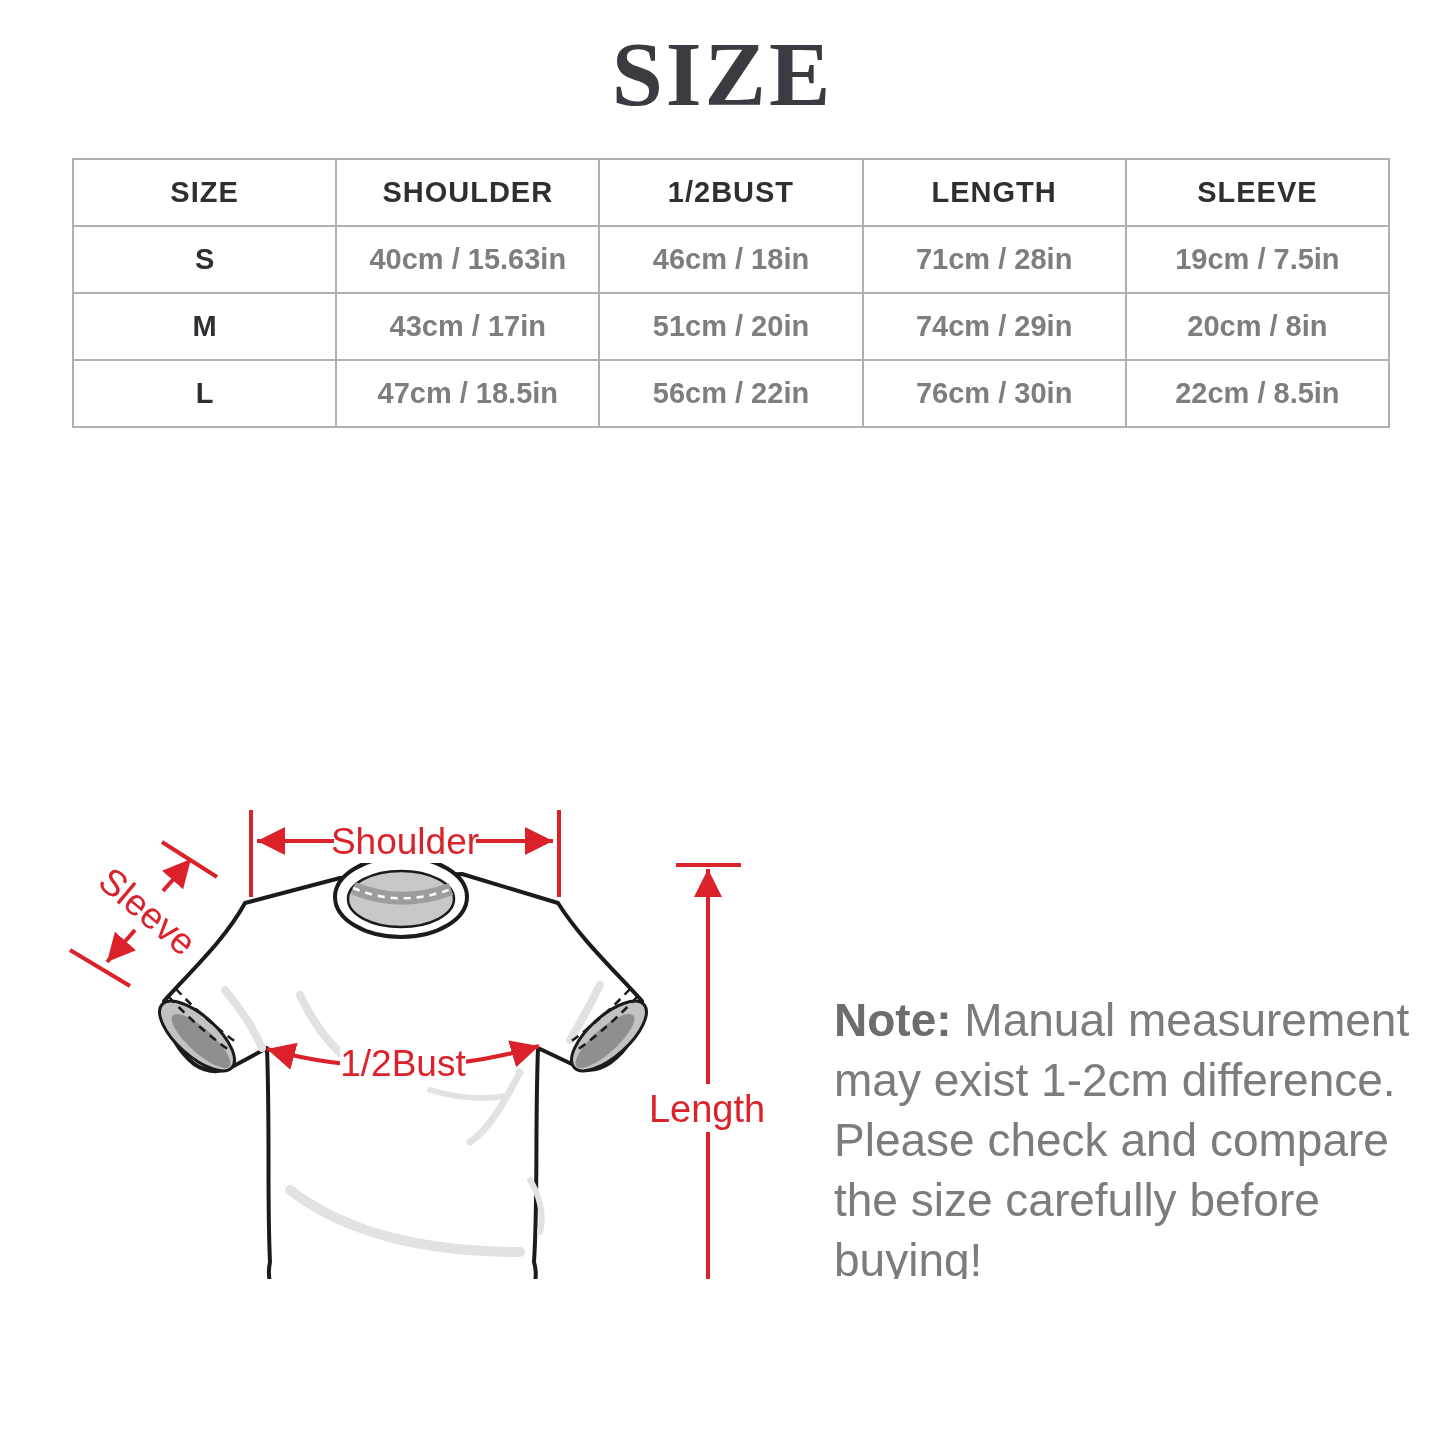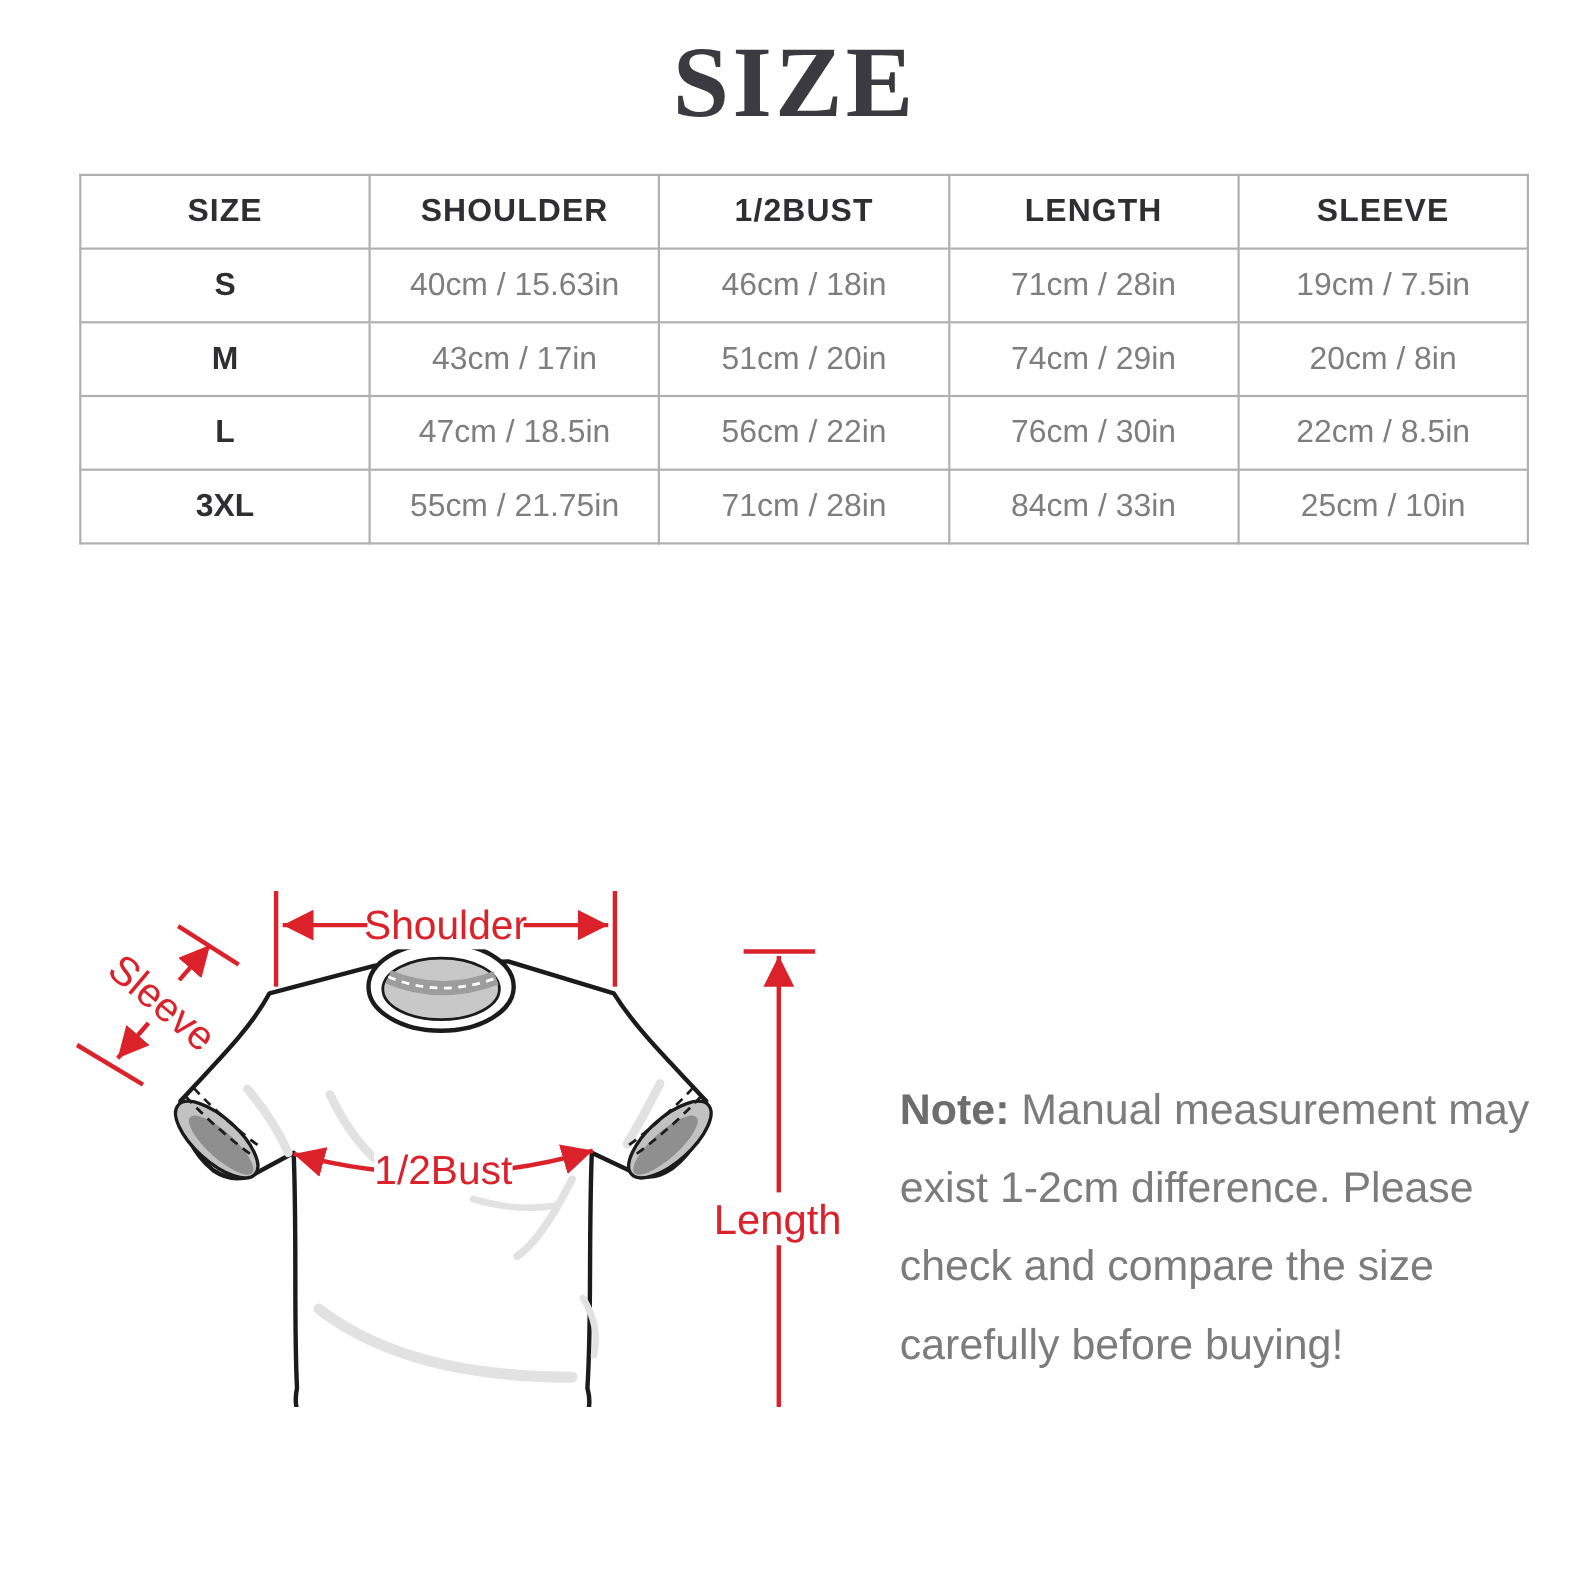--- a/index.html
+++ b/index.html
@@ -37,31 +37,31 @@
     vertical-align:middle;
     font-size:29px;
     overflow:hidden;
     white-space:nowrap;
   }
   .size-table th{
     font-weight:700;
     color:#2f2f33;
     letter-spacing:1px;
   }
-  .size-table td{color:#7e7e7e;font-weight:400;}
+  .size-table td{color:#7e7e7e;font-weight:700;}
   .size-table td.size-col{font-weight:700;color:#2f2f33;}
   .diagram-svg{
     position:absolute;left:0;top:0;width:1445px;height:1445px;
   }
   .note-block{
     position:absolute;
     left:818px;top:974px;width:585px;
-    margin:0;
-    font-size:39px;
-    line-height:71px;
+    margin:16px;
+    font-size:46px;
+    line-height:60px;
     color:#7c7c7c;
   }
   .note-block .note-label{
     font-weight:700;
     color:#6d6d6d;
   }
 </style>
 </head>
 <body>
 
@@ -93,27 +93,20 @@
           <td>51cm / 20in</td>
           <td>74cm / 29in</td>
           <td>20cm / 8in</td>
         </tr>
         <tr>
           <td class="size-col">L</td>
           <td>47cm / 18.5in</td>
           <td>56cm / 22in</td>
           <td>76cm / 30in</td>
           <td>22cm / 8.5in</td>
-        </tr>
-        <tr>
-          <td class="size-col">3XL</td>
-          <td>55cm / 21.75in</td>
-          <td>71cm / 28in</td>
-          <td>84cm / 33in</td>
-          <td>25cm / 10in</td>
         </tr>
       </tbody>
   </table>
 
   <svg class="diagram-svg" viewBox="0 0 1445 1445" xmlns="http://www.w3.org/2000/svg">
     <defs>
       <marker id="arw" viewBox="0 0 10 10" refX="10" refY="5" markerWidth="7" markerHeight="7" orient="auto-start-reverse">
         <path d="M0,0 L10,5 L0,10 Z" fill="#db222a"></path>
       </marker>
     </defs>

